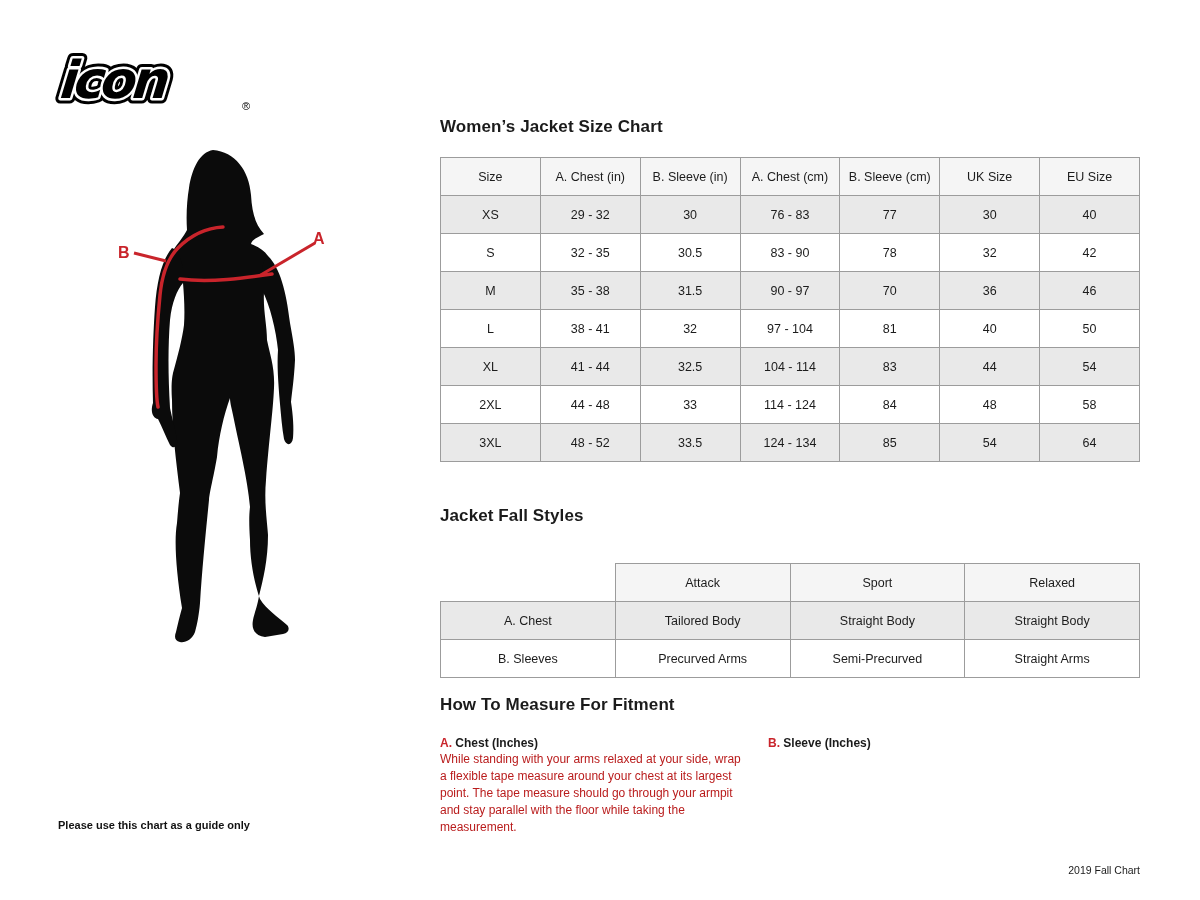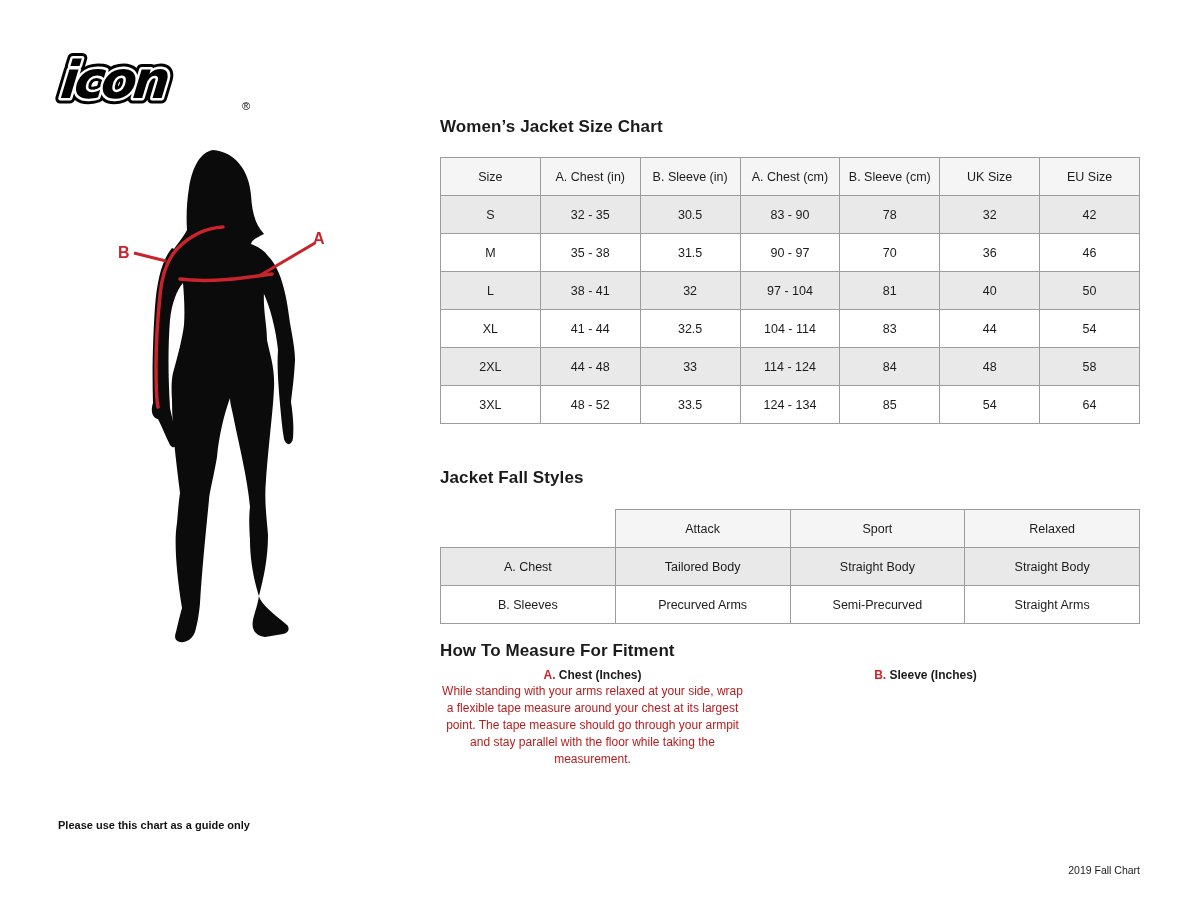--- a/index.html
+++ b/index.html
@@ -14,30 +14,30 @@
 
   
   .content{position:absolute;left:440px;top:9px;width:702px;}
   h1,h2,h3{font-size:17px;line-height:20px;font-weight:bold;color:#1b1b1b;margin:0;letter-spacing:0.1px;}
   .h-size{margin-top:108px;}
   .h-styles{margin-top:44px;}
   .h-measure{margin-top:17px;}
 
   table{border-collapse:collapse;width:700px;table-layout:fixed;}
   .size-table{margin-top:20px;}
-  .styles-table{margin-top:21px;}
+  .styles-table{margin-top:37px;}
   th,td{border:1px solid #9c9c9c;height:37px;text-align:center;vertical-align:middle;
         font-size:12.5px;font-weight:400;color:#1c1c1c;padding:0 4px;}
   thead th{background:#f5f5f5;}
   tbody tr:nth-child(odd) td{background:#e9e9e9;}
   tbody tr:nth-child(even) td{background:#ffffff;}
   .styles-table thead th.blank{border:none;background:transparent;}
 
   
-  .measure-cols{display:flex;margin-top:7px;text-align:center;}
+  .measure-cols{display:flex;margin-top:21px;}
   .measure-col{width:305px;}
   .measure-col + .measure-col{margin-left:23px;width:315px;}
   .measure-head{font-size:12px;font-weight:bold;color:#1b1b1b;margin:0 0 1px 0;}
   .measure-prefix{font-weight:bold;}
   .measure-body{font-size:12px;line-height:17px;color:#b91c1c;margin:0;}
 
   
   .disclaimer{position:absolute;left:58px;top:818px;font-size:11px;line-height:14px;
               font-weight:600;color:#121212;}
   .edition{position:absolute;right:60px;top:864px;font-size:10.5px;font-weight:500;color:#1b1b1b;}
@@ -141,20 +141,29 @@
             <th>A. Chest (in)</th>
             <th>B. Sleeve (in)</th>
             <th>A. Chest (cm)</th>
             <th>B. Sleeve (cm)</th>
             <th>UK Size</th>
             <th>EU Size</th>
           </tr>
         </thead>
         <tbody>
           <tr>
+            <td>XS</td>
+            <td>29 - 32</td>
+            <td>30</td>
+            <td>76 - 83</td>
+            <td>77</td>
+            <td>30</td>
+            <td>40</td>
+          </tr>
+          <tr>
             <td>S</td>
             <td>32 - 35</td>
             <td>30.5</td>
             <td>83 - 90</td>
             <td>78</td>
             <td>32</td>
             <td>42</td>
           </tr>
           <tr>
             <td>M</td>

